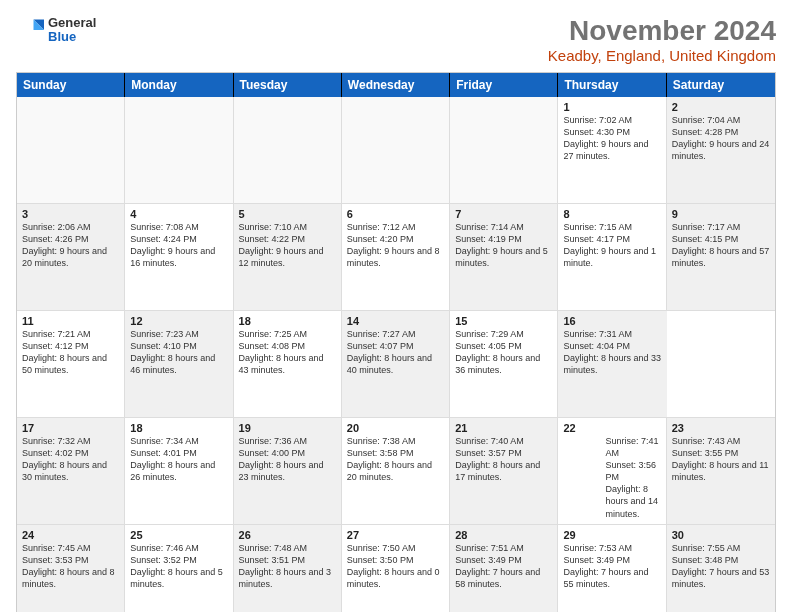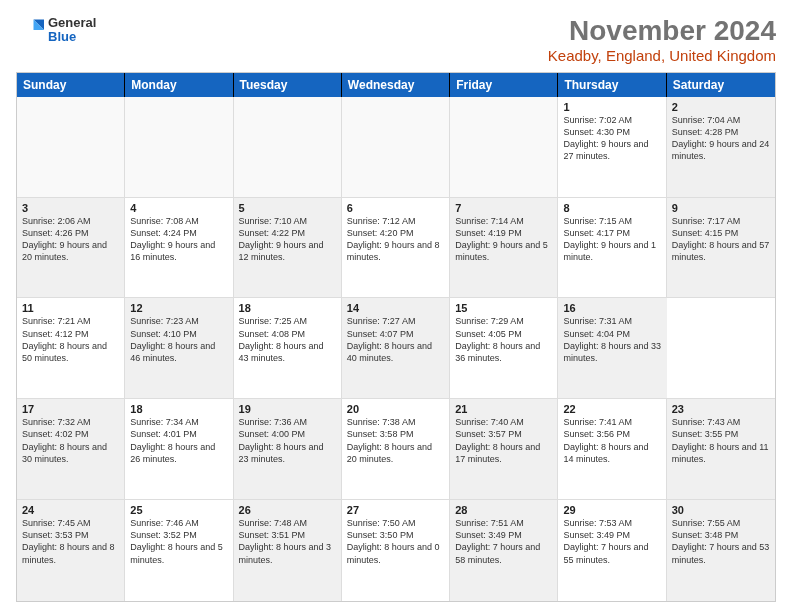--- a/index.html
+++ b/index.html
@@ -267,21 +267,21 @@
 Daylight: 8 hours and 20 minutes.</div>
           </div>
           <div class="cal-cell shaded">
             <span class="day-num">21</span>
             <div class="cell-text" style="white-space: pre-line;">Sunrise: 7:40 AM
 Sunset: 3:57 PM
 Daylight: 8 hours and 17 minutes.</div>
           </div>
           <div class="cal-cell">
             <span class="day-num">22</span>
-            <div class="cell-text" style="white-space: pre-line;">Sunrise: 7:41 AM
+            <div class="cell-text" style="white-space: pre-line; margin-left: 42px;">Sunrise: 7:41 AM
 Sunset: 3:56 PM
 Daylight: 8 hours and 14 minutes.</div>
           </div>
           <div class="cal-cell shaded">
             <span class="day-num">23</span>
             <div class="cell-text" style="white-space: pre-line;">Sunrise: 7:43 AM
 Sunset: 3:55 PM
 Daylight: 8 hours and 11 minutes.</div>
           </div>
         </div>

